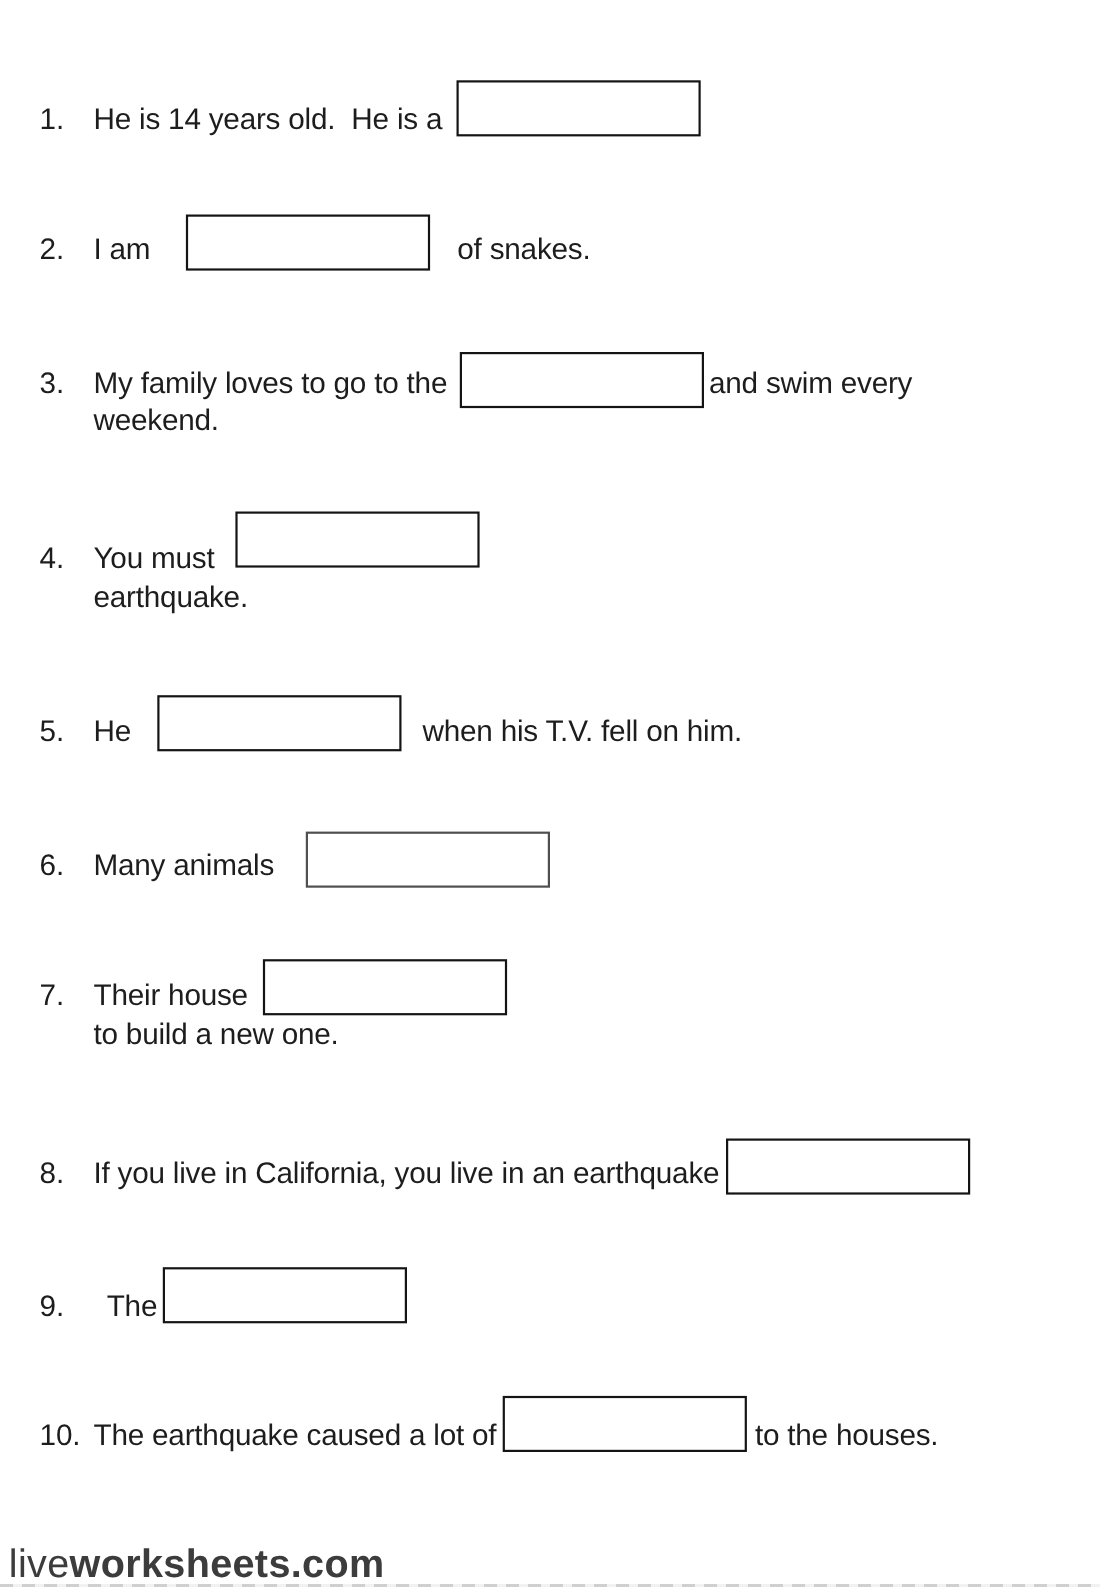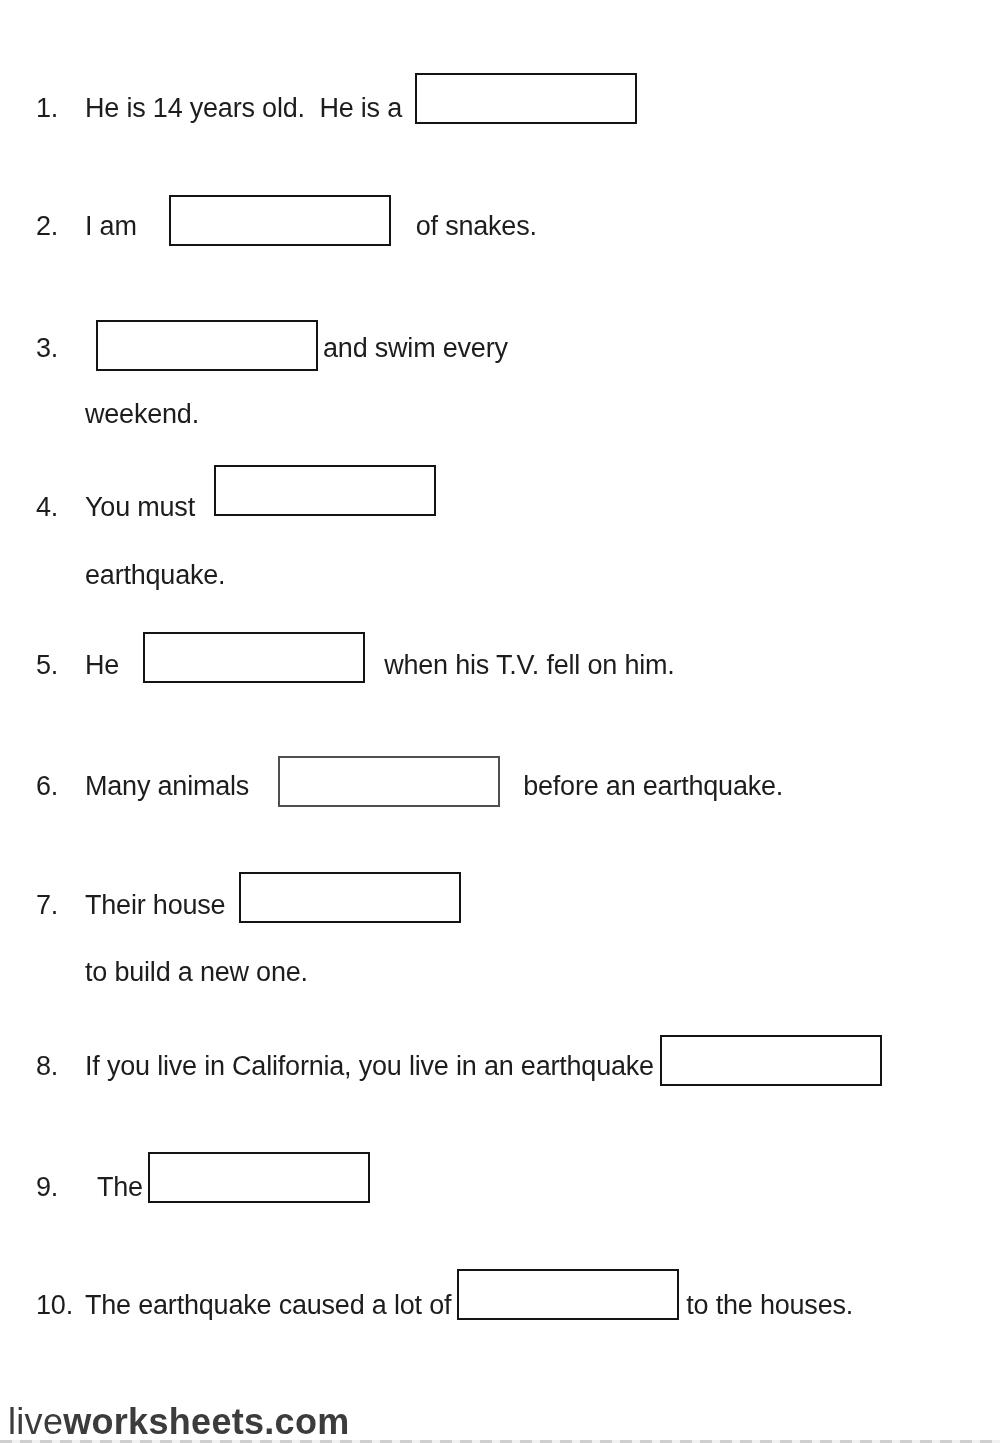--- a/index.html
+++ b/index.html
@@ -33,21 +33,20 @@
     font: inherit;
     color: inherit;
     border-radius: 0;
   }
   .line2 {
     position: absolute;
     left: 85px;
     font-size: 27px;
     letter-spacing: -0.2px;
     white-space: pre;
-    margin-top: 32px;
   }
   .brand {
     position: absolute;
     left: 8px; top: 1401px;
     font-size: 36px;
     color: #3c3c3c;
     letter-spacing: 0.3px;
     white-space: pre;
   }
   .brand .bold { font-weight: bold; }
@@ -70,20 +69,21 @@
 
 <div class="row" style="top:200px">
   <span class="num">2.</span>
   <span class="t">I am</span>
   <input class="blank" style="margin-left: 32px; margin-right: 25px; transform: translateY(-6px);">
   <span class="t">of snakes.</span>
 </div>
 
 <div class="row" style="top:322px">
   <span class="num">3.</span>
+  <span class="t">My family loves to go to the</span>
   <input class="blank" style="margin-left: 11px; margin-right: 5px; transform: translateY(-3px);">
   <span class="t">and swim every</span>
 </div>
 <div class="line2" style="top:367px">weekend.</div>
 
 <div class="row" style="top:481px">
   <span class="num">4.</span>
   <span class="t">You must</span>
   <input class="blank" style="margin-left: 19px; margin-right: 14px; transform: translateY(-17px);">
 </div>
@@ -93,21 +93,20 @@
   <span class="num">5.</span>
   <span class="t">He</span>
   <input class="blank" style="margin-left: 24px; margin-right: 19px; transform: translateY(-8px);">
   <span class="t">when his T.V. fell on him.</span>
 </div>
 
 <div class="row" style="top:760px">
   <span class="num">6.</span>
   <span class="t">Many animals</span>
   <input class="blank" style="margin-left: 29px; margin-right: 23px; transform: translateY(-5px); border-color: rgb(79, 79, 79);">
-  <span class="t">before an earthquake.</span>
 </div>
 
 <div class="row" style="top:879px">
   <span class="num">7.</span>
   <span class="t">Their house</span>
   <input class="blank" style="margin-left: 14px; margin-right: 29px; transform: translateY(-8px);">
 </div>
 <div class="line2" style="top:925px">to build a new one.</div>
 
 <div class="row" style="top:1040px">

